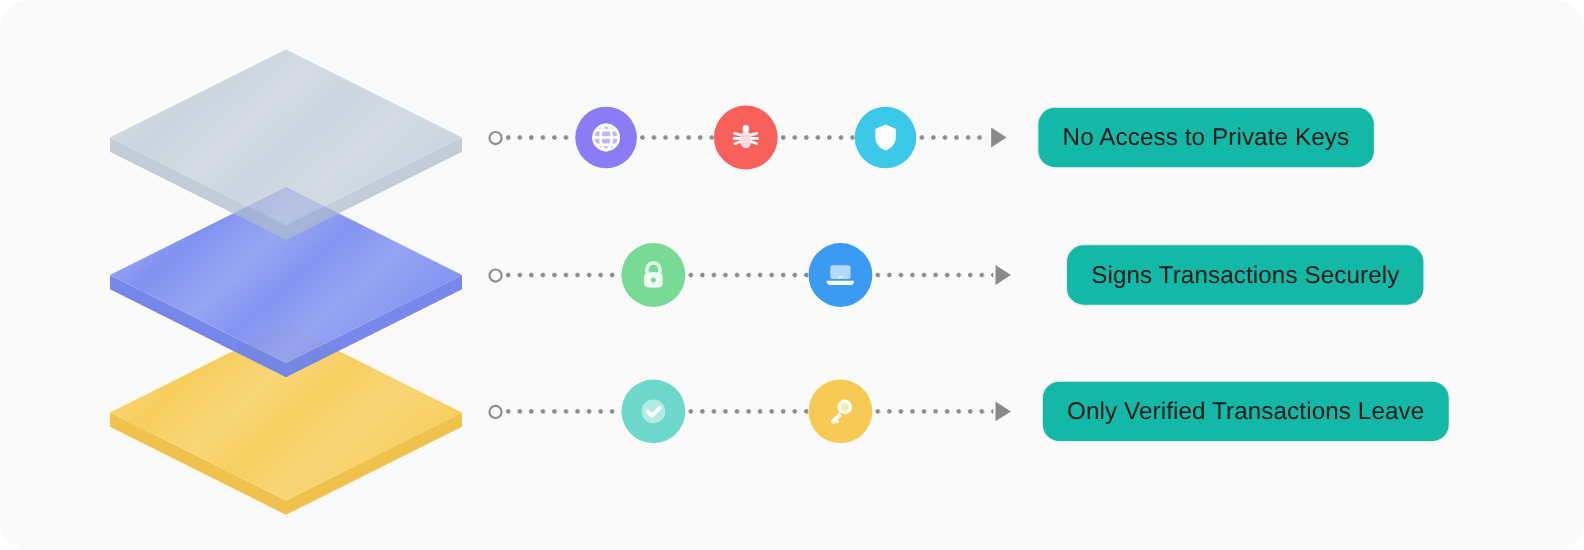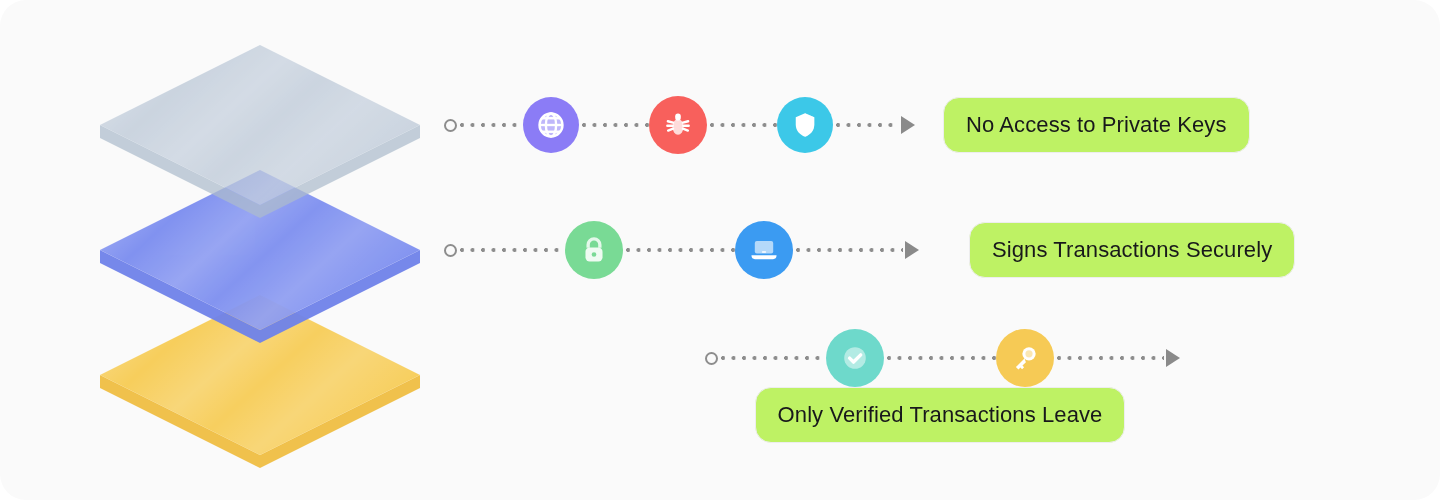--- a/index.html
+++ b/index.html
@@ -36,21 +36,21 @@
   .row {
     position: absolute;
     left: 440px;
     height: 90px;
     width: 1000px;
     display: flex;
     align-items: center;
   }
   #row-0 { top: 80px; }
   #row-1 { top: 205px; gap: 11px; }
-  #row-2 { top: 329px; flex-direction: column; }
+  #row-2 { top: 329px; }
 
   .track {
     position: relative;
     display: flex;
     align-items: center;
     height: 90px;
   }
 
   .start-dot {
     width: 13px;
@@ -86,21 +86,21 @@
     width: 0;
     height: 0;
     border-left: 14px solid #8a8a8a;
     border-top: 9px solid transparent;
     border-bottom: 9px solid transparent;
     margin-left: 2px;
   }
 
   .pill {
     flex: none;
-    background: #bef264;
+    background: #14b8a6;
     border: 1px solid #ededee;
     box-sizing: border-box;
     border-radius: 16px;
     height: 56px;
     display: flex;
     align-items: center;
     padding: 0 22px;
     color: #18181b;
     font-size: 22px;
     letter-spacing: 0.1px;

